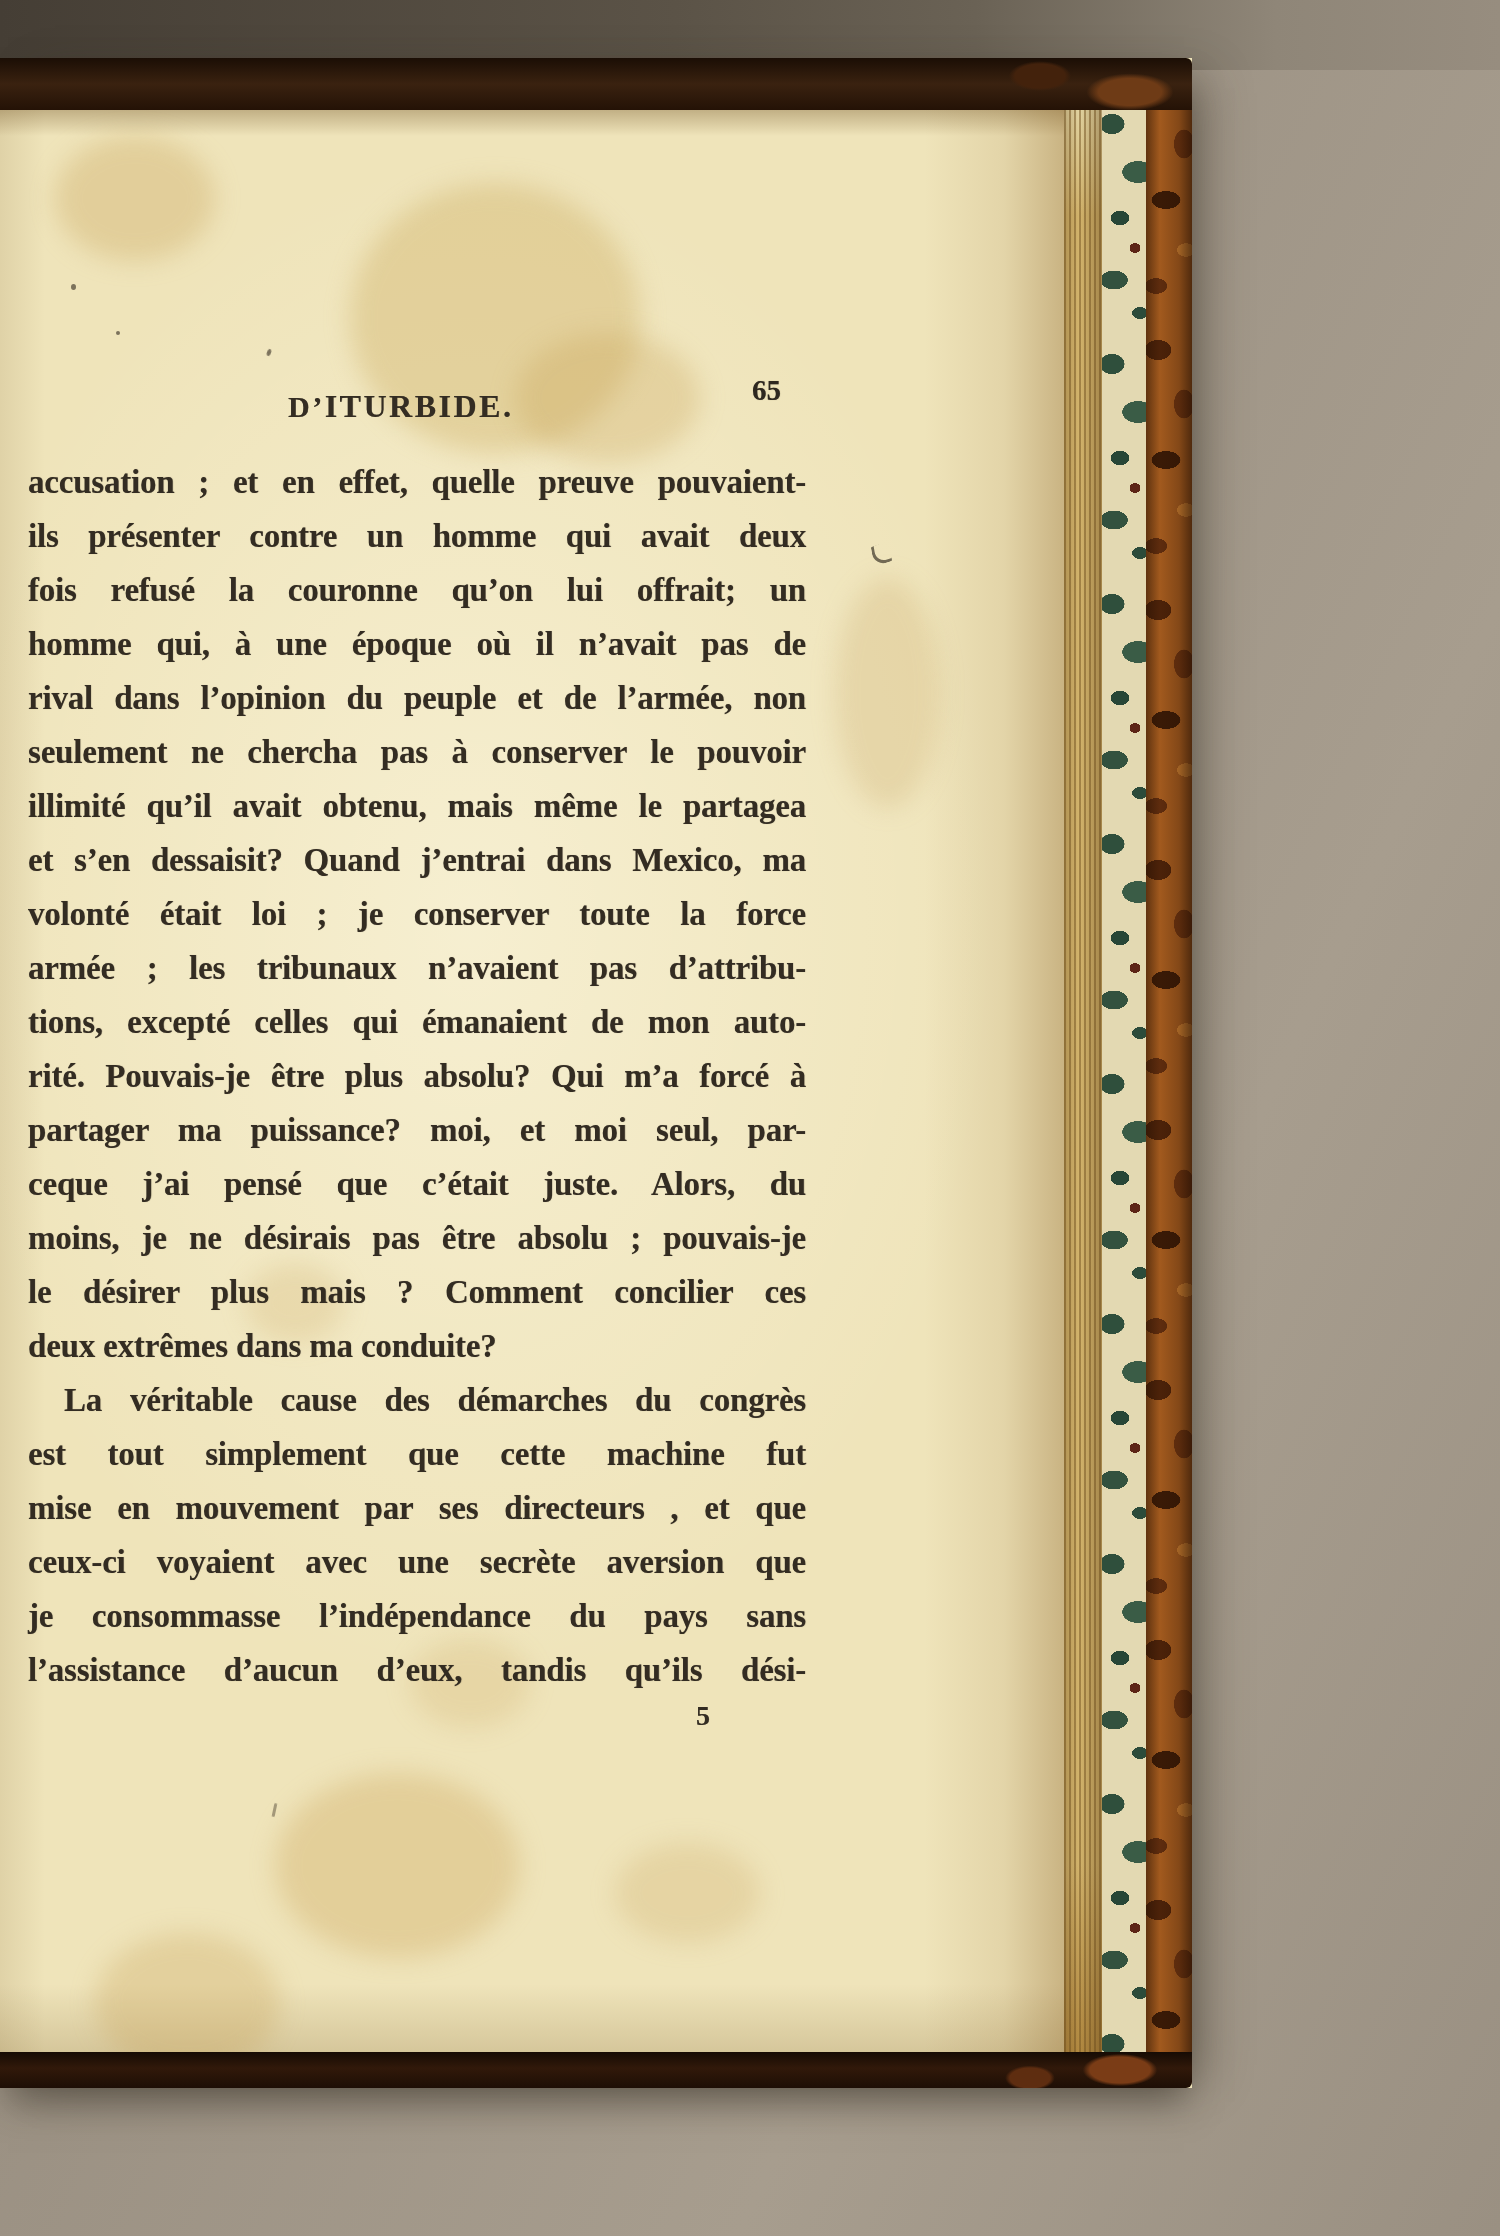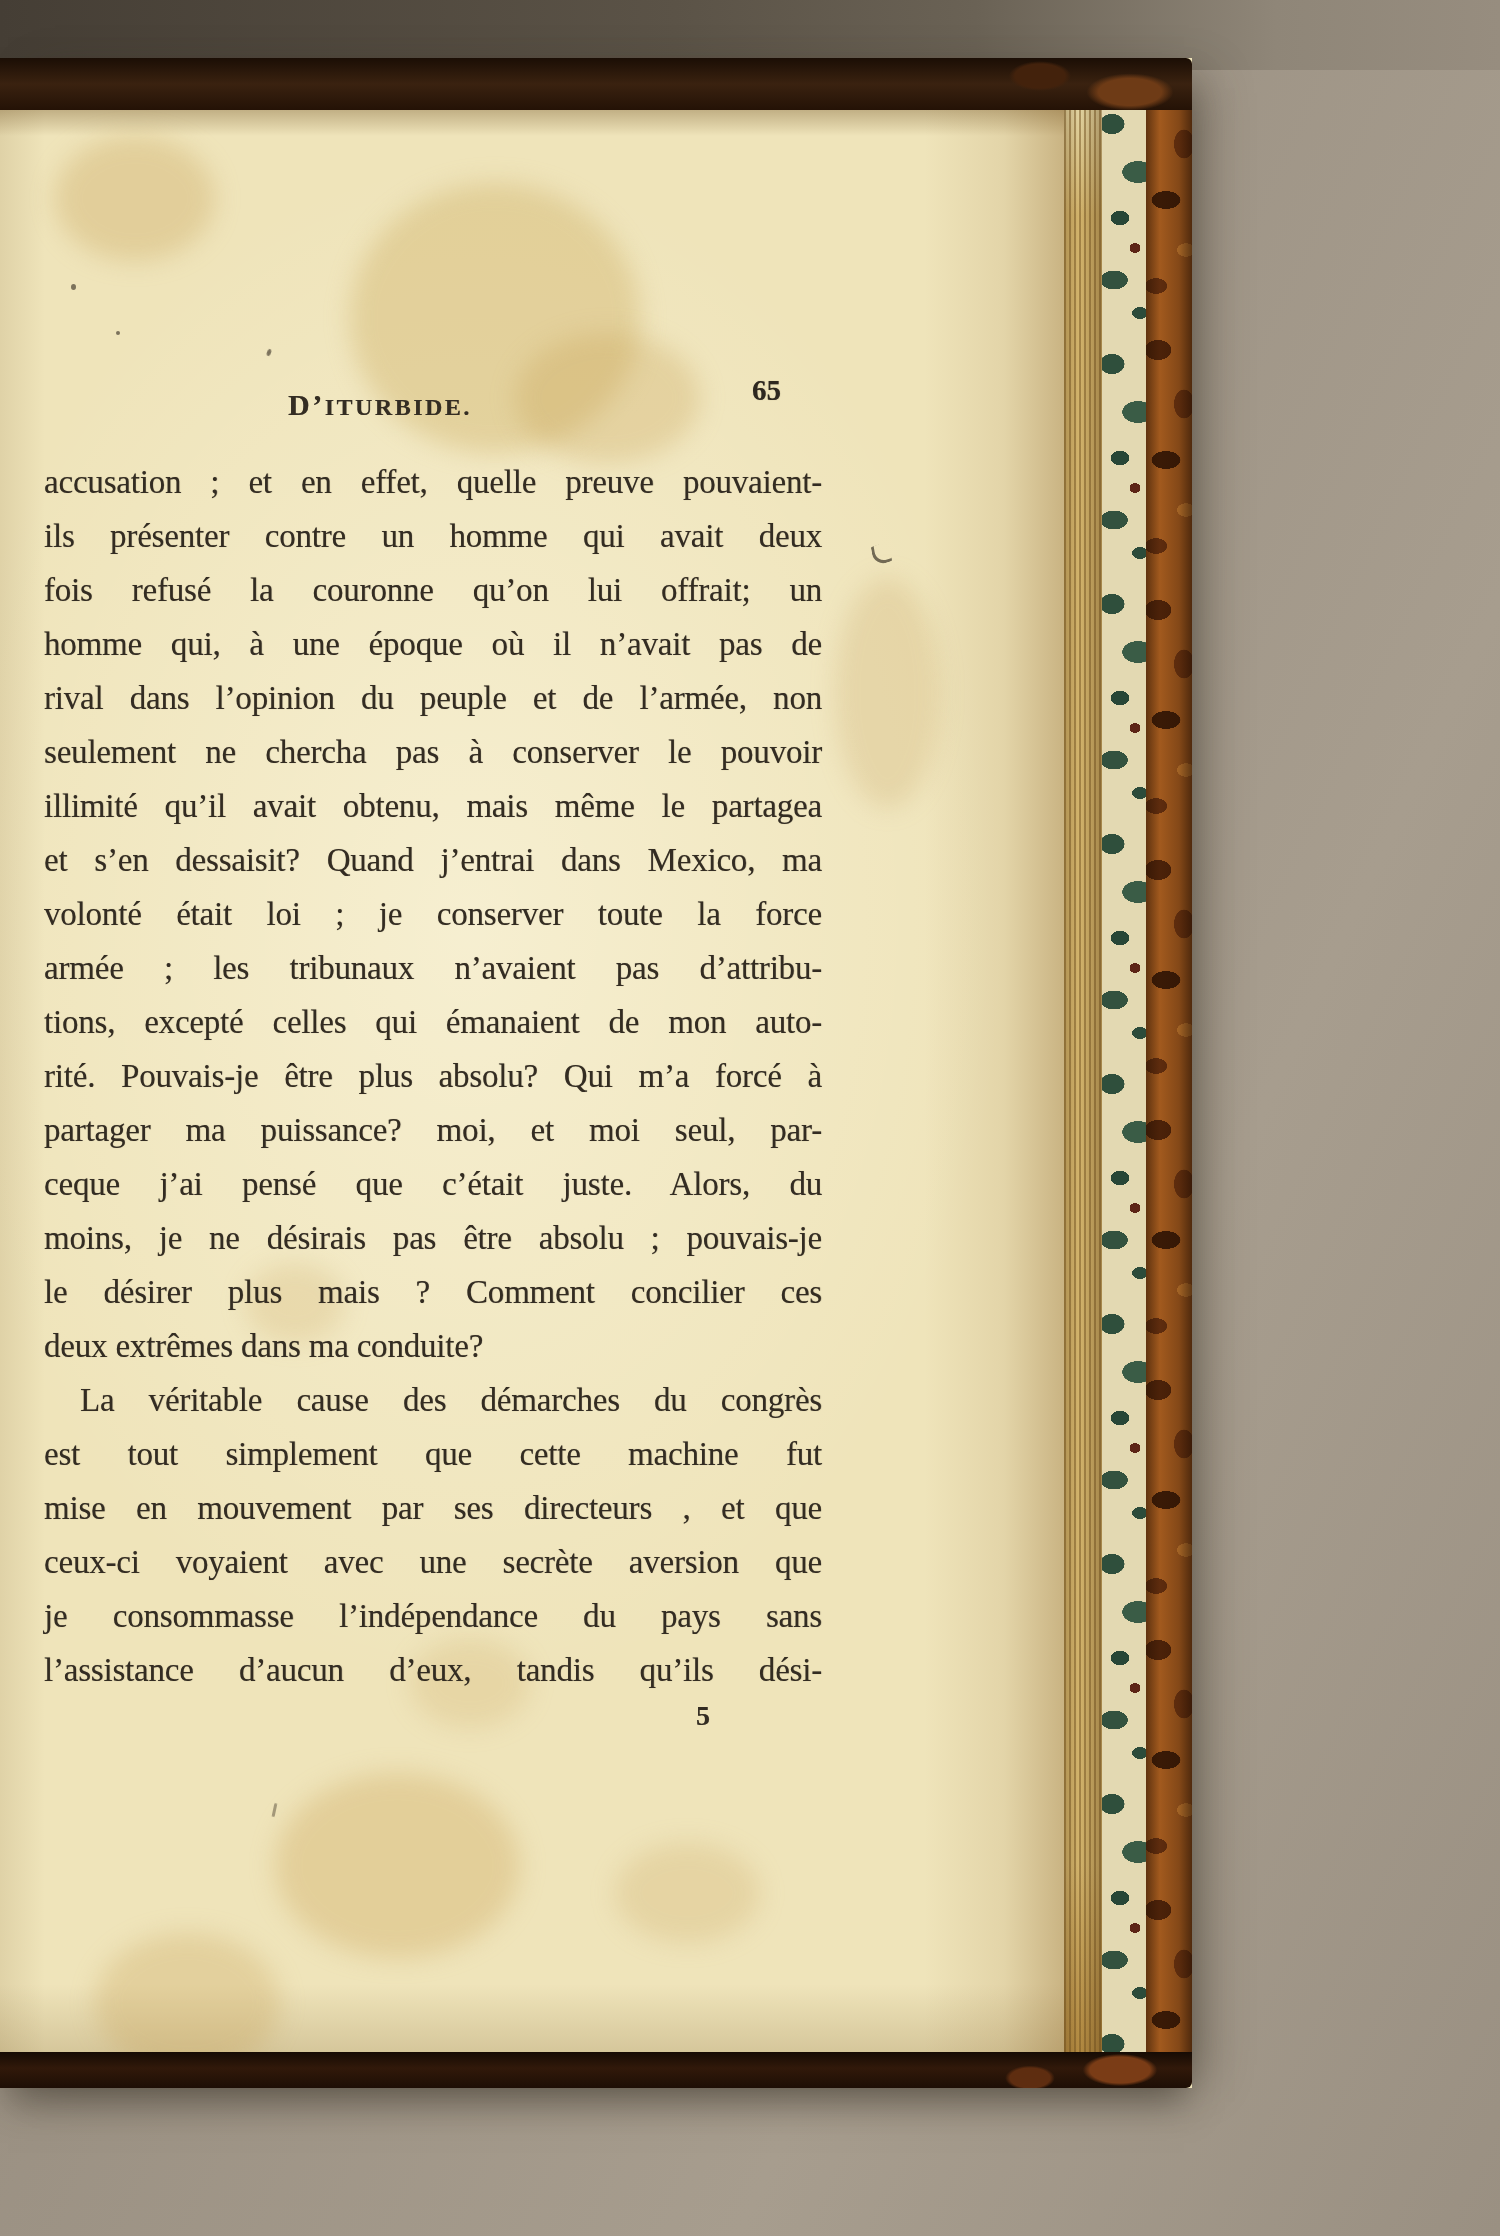--- a/index.html
+++ b/index.html
@@ -124,33 +124,33 @@
     position:absolute;left:872px;top:436px;width:16px;height:17px;
     border-left:3px solid rgba(72,64,50,.75);
     border-bottom:3px solid rgba(72,64,50,.75);
     border-radius:2px 0 2px 14px;
     transform:rotate(-18deg) skewX(-8deg);
   }
 
   
   .running-title{
     position:absolute;left:288px;top:280px;
-    font-size:24px;font-weight:700;letter-spacing:2.5px;color:#342d23;
+    font-size:32px;font-weight:700;letter-spacing:2.5px;color:#342d23;
     text-shadow:.3px .3px .6px rgba(48,40,30,.5);
   }
   .running-title::first-letter{font-size:30px;}
   .page-number{
     position:absolute;left:752px;top:266px;
     font-size:29px;font-weight:700;color:#2e2820;
     text-shadow:.3px .3px .7px rgba(48,40,30,.5);
   }
   .textblock{
-    position:absolute;left:44px;top:347px;width:778px;
+    position:absolute;left:28px;top:347px;width:778px;
     font-size:33px;line-height:54px;letter-spacing:-.2px;
-    color:#332c22;text-shadow:.3px .4px .7px rgba(50,42,30,.45);
+    color:#332c22;text-shadow:.3px .4px .7px rgba(50,42,30,.45);font-weight:bold;
   }
   .line{height:54px;text-align:justify;text-align-last:justify;}
   .line.para-end{text-align-last:left;}
   .line.indent{text-indent:36px;}
   .signature{
     position:absolute;left:696px;top:1592px;
     font-size:28px;font-weight:700;color:#332c22;
     text-shadow:.3px .3px .6px rgba(50,42,30,.45);
   }
 </style>

